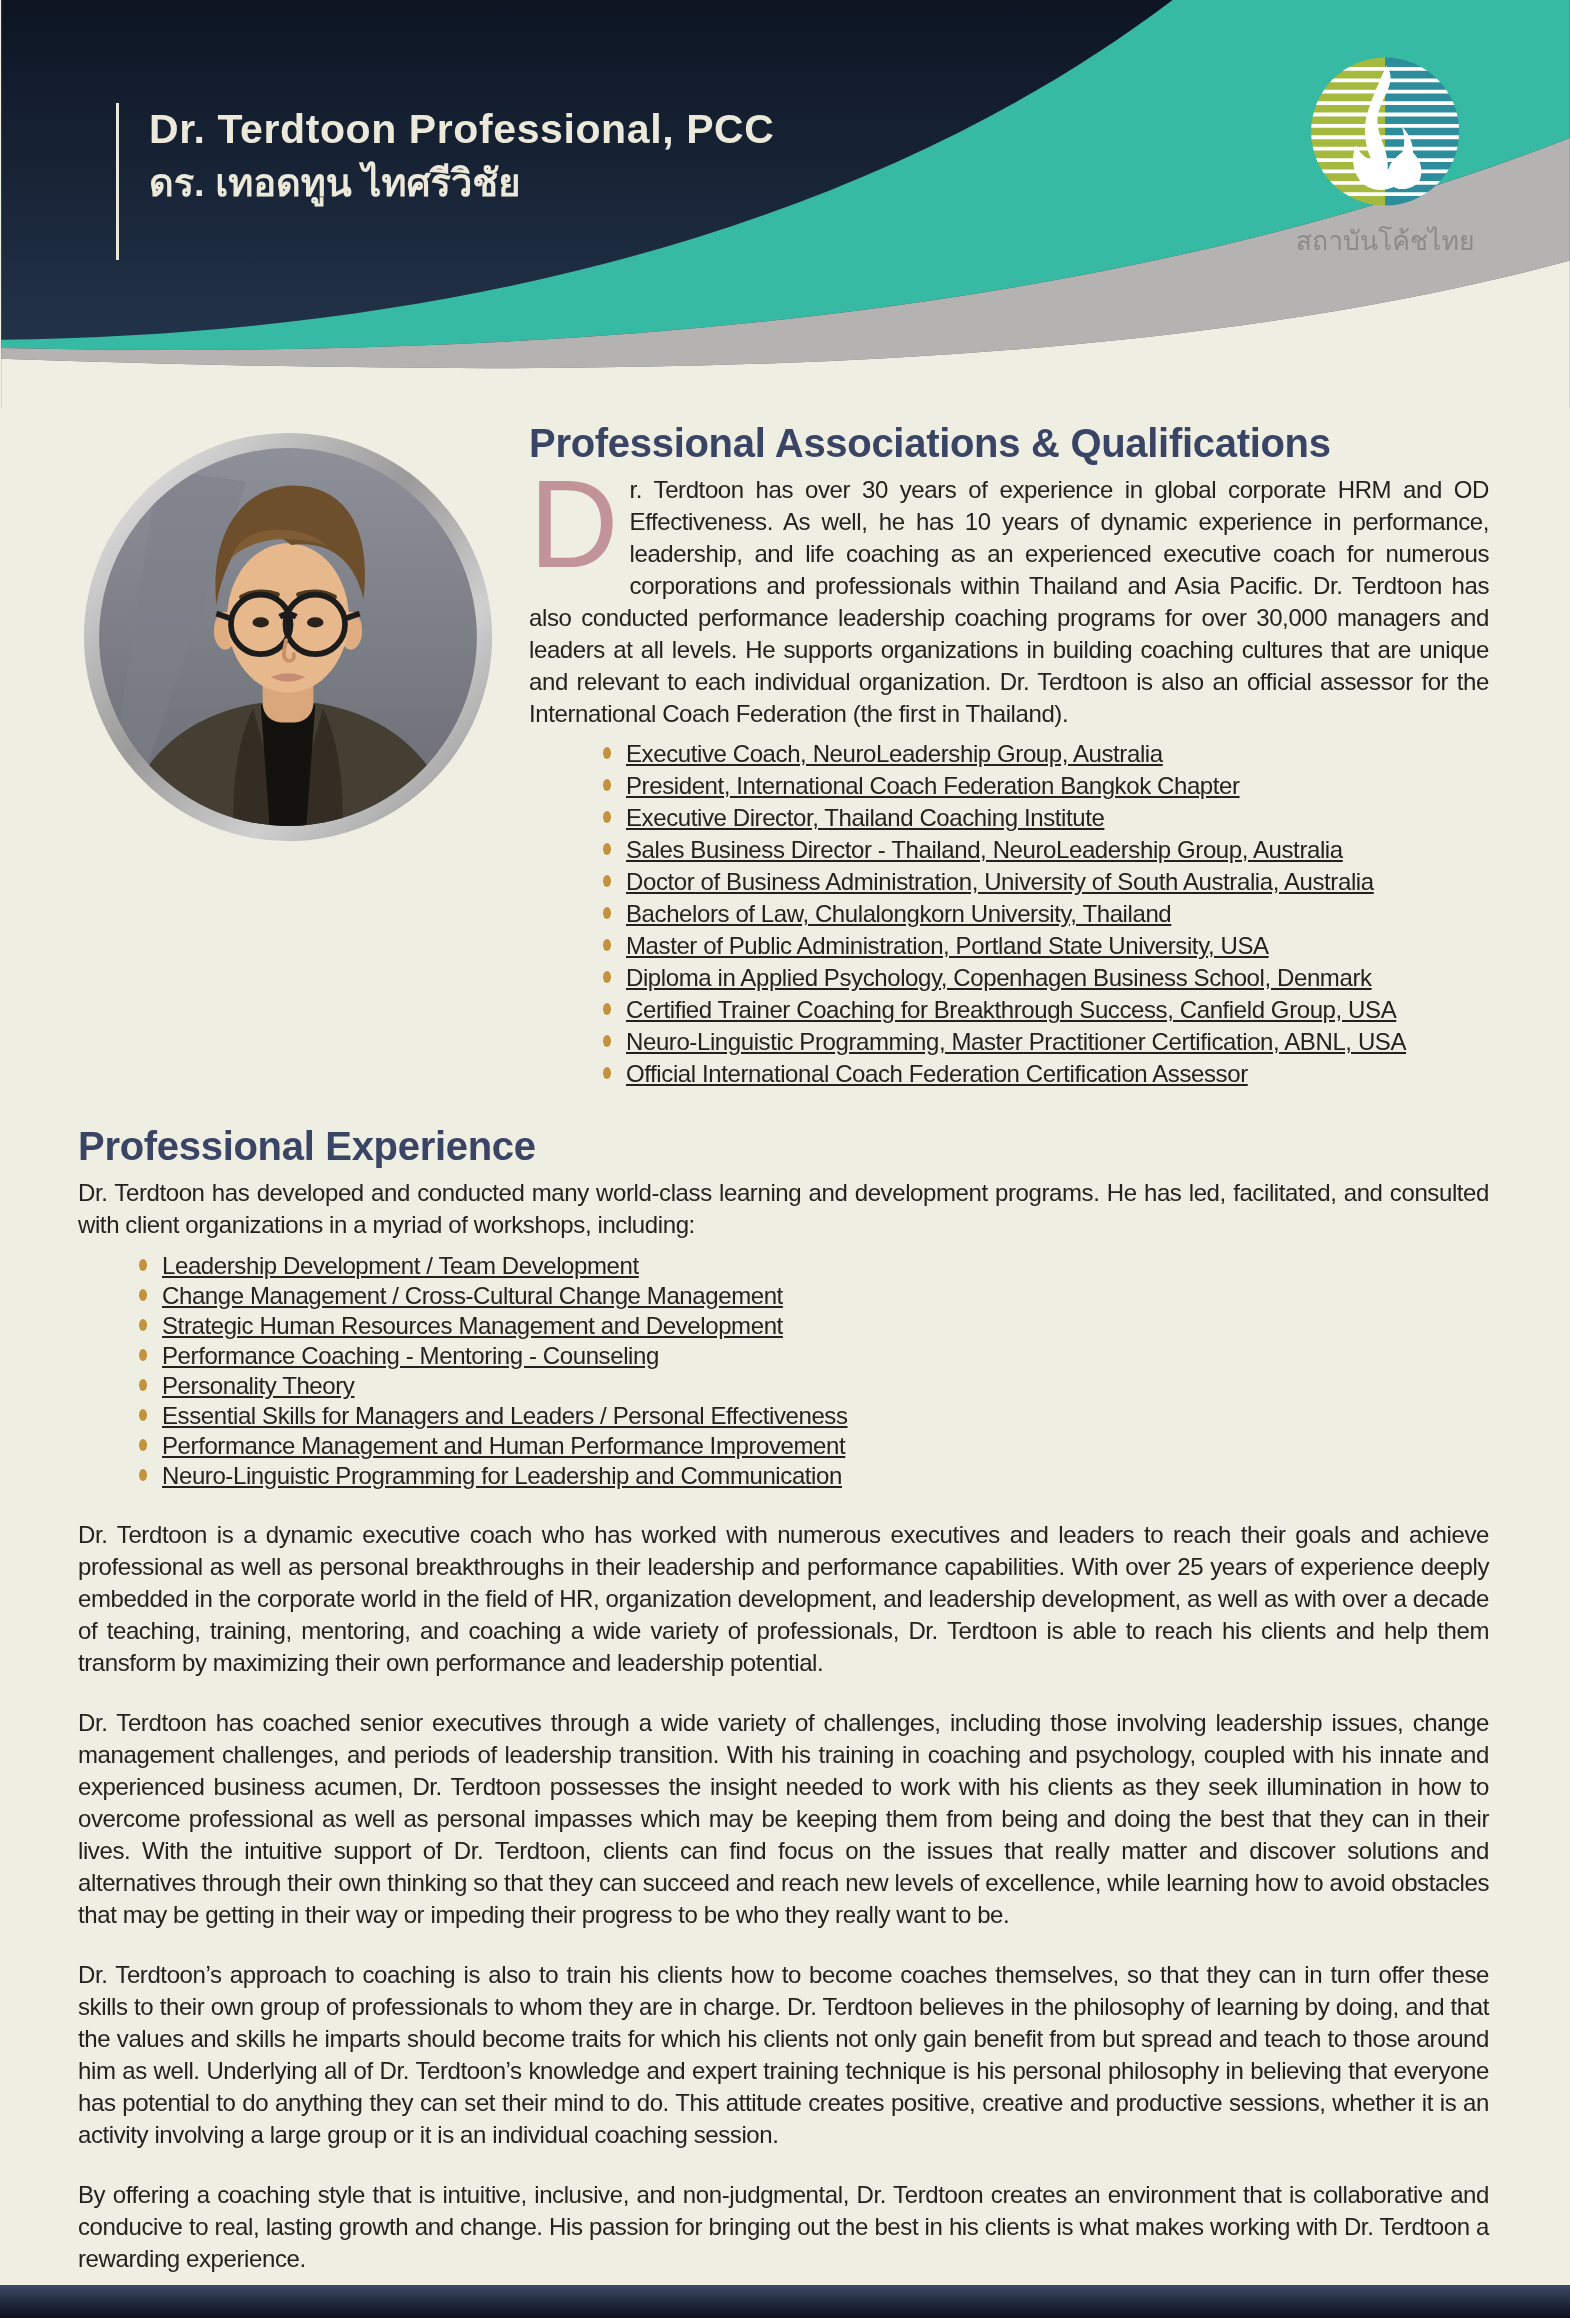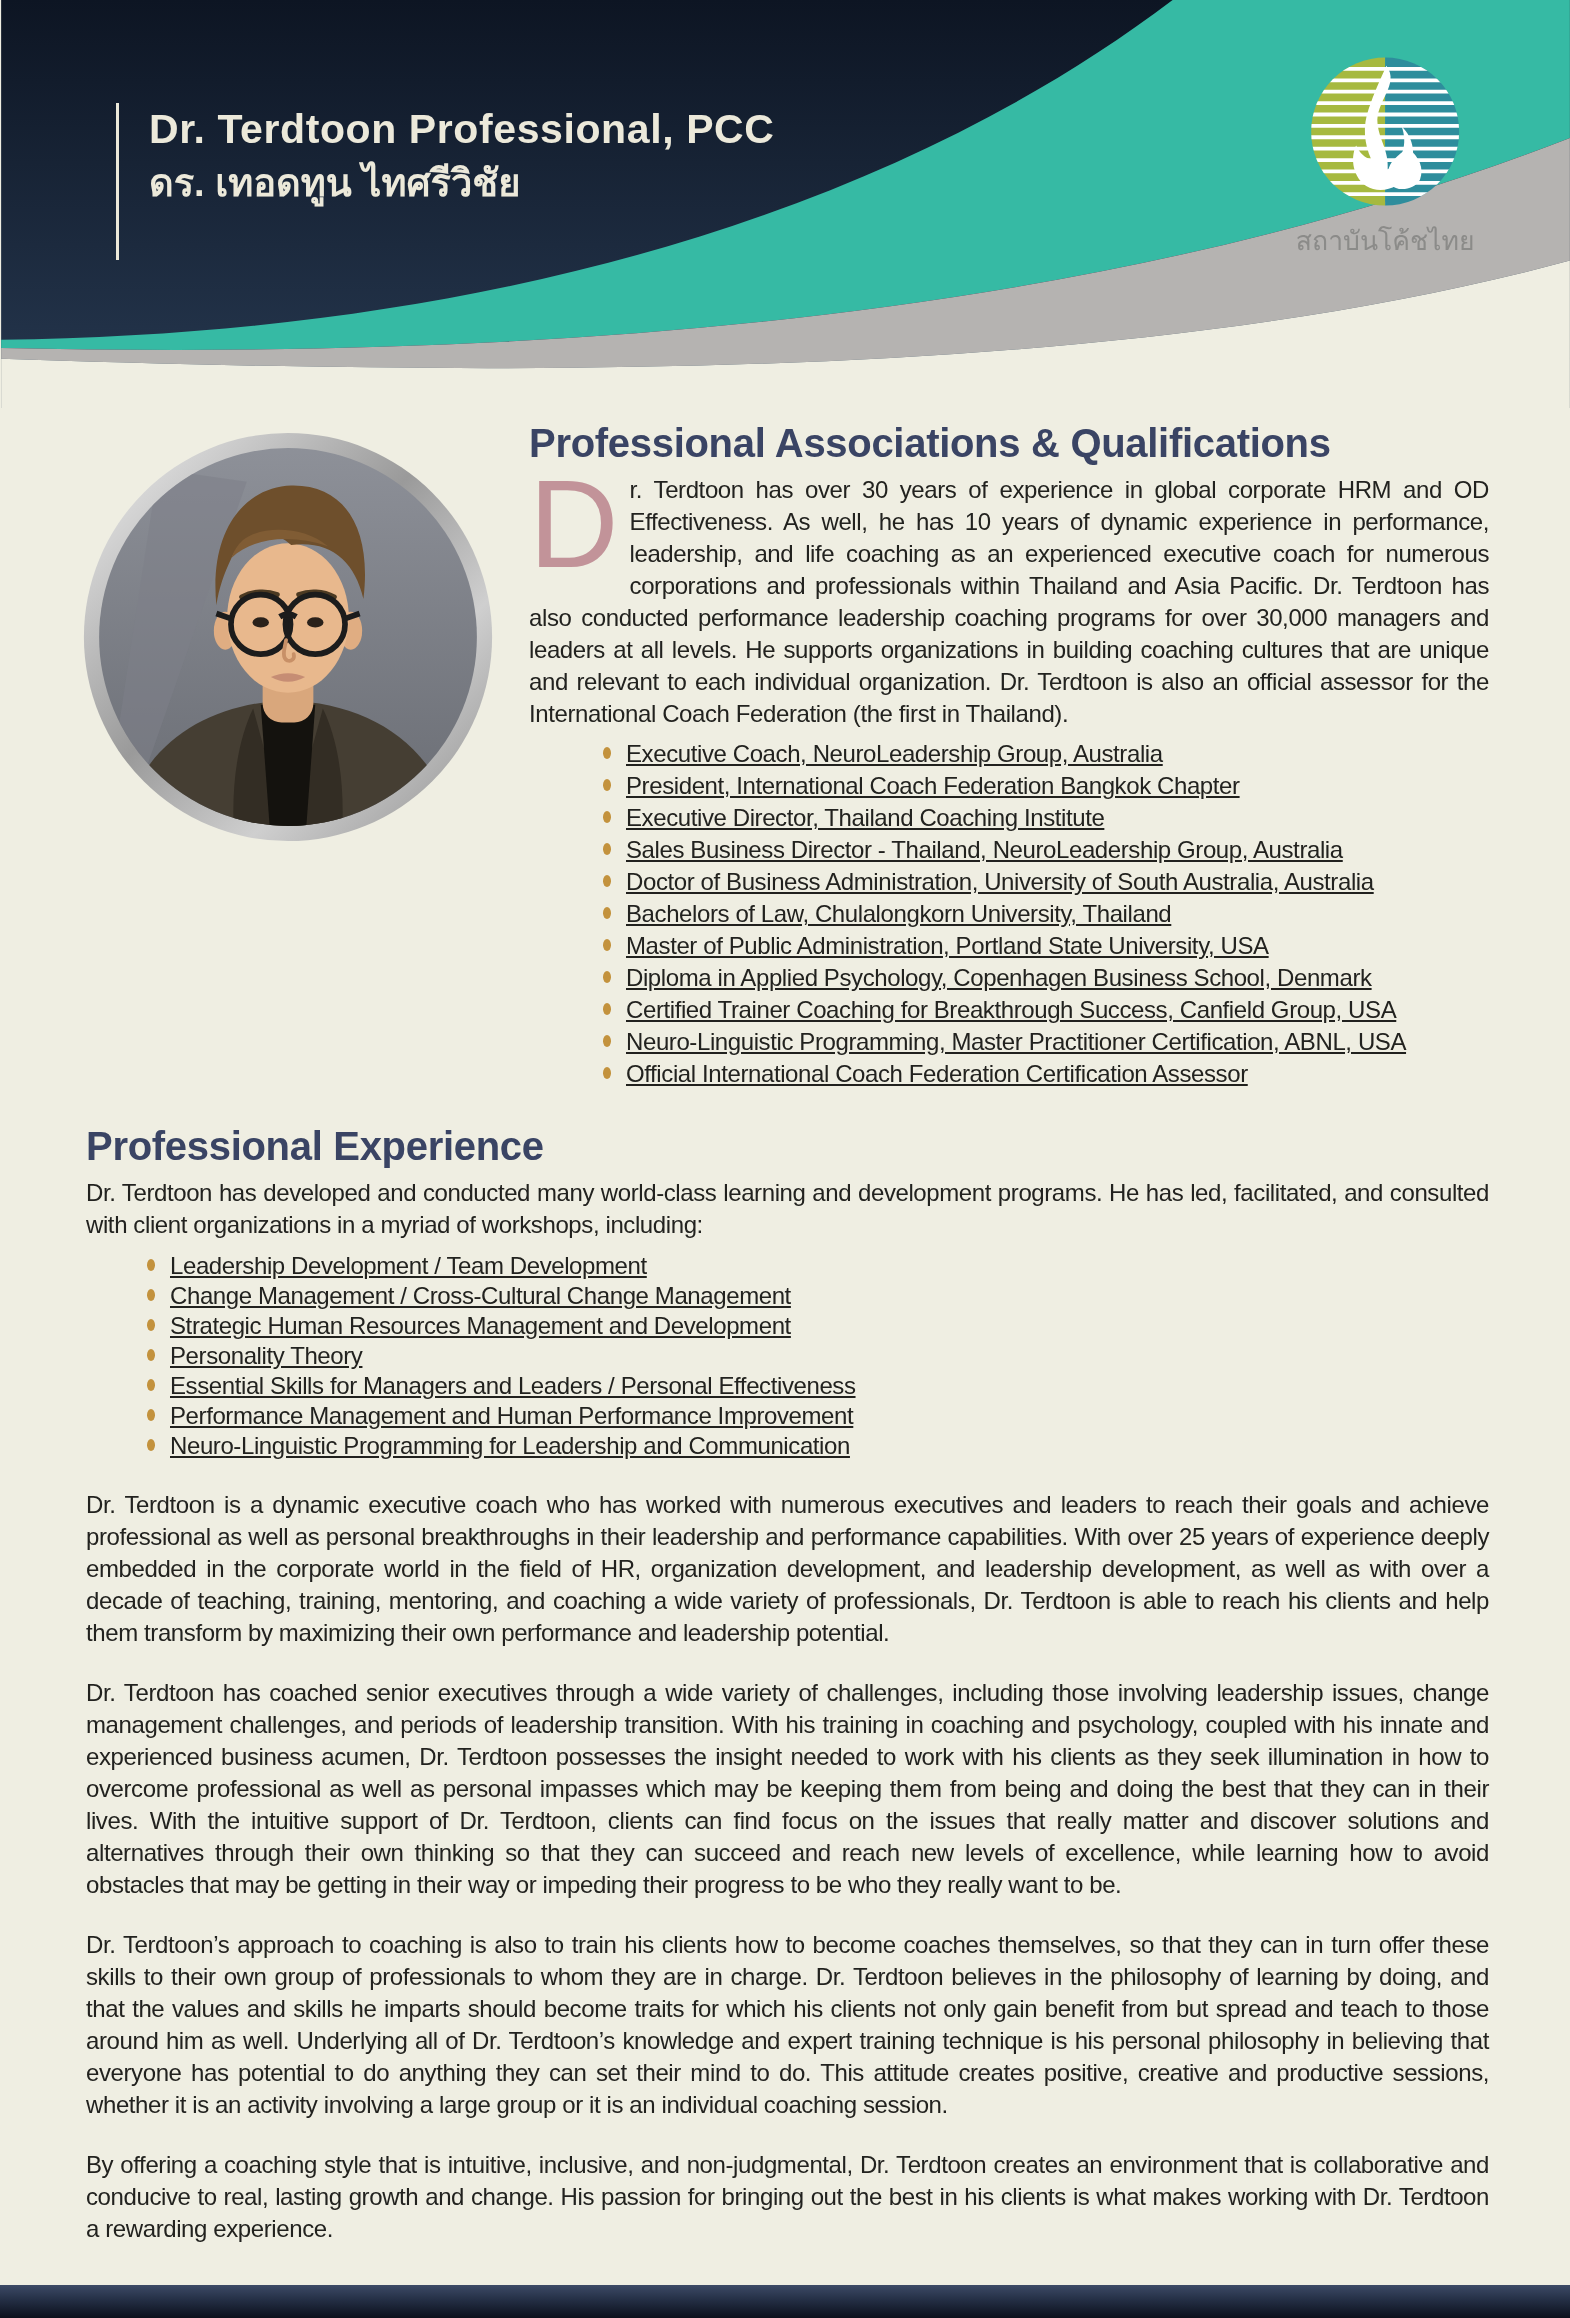--- a/index.html
+++ b/index.html
@@ -39,21 +39,21 @@
   ul.dot-list li {
     position:relative; padding-left:24px; font-size:24px; line-height:32px;
     letter-spacing:-0.4px; color:#22221f;
   }
   ul.dot-list li::before {
     content:""; position:absolute; left:1.3px; top:8.9px; width:8.2px; height:12px;
     border-radius:50%; background:#c3923d;
   }
   .qual-col ul.dot-list { margin-left:73px; }
   
-  .section-2 { position:absolute; top:1124px; left:86px; right:82px; }
+  .section-2 { position:absolute; top:1124px; left:78px; right:82px; }
   .section-2 ul.dot-list { margin:10px 0 10px 60px; }
   .section-2 ul.dot-list li { line-height:30px; }
   .para-stack p.body-text { margin-top:28px; }
   
   .footer-bar {
     position:absolute; left:0; bottom:0; width:100%; height:34px;
     background:linear-gradient(to bottom,#3d4a66 0%,#232e44 45%,#0a0e19 100%);
   }
 </style>
 </head>
@@ -191,20 +191,21 @@
     </div>
   </div>
 
   <div class="section-2">
     <h2 class="sec-heading">Professional Experience</h2>
     <p class="body-text">Dr. Terdtoon has developed and conducted many world-class learning and development programs. He has led, facilitated, and consulted with client organizations in a myriad of workshops, including:</p>
     <ul class="dot-list">
         <li>Leadership Development / Team Development</li>
         <li>Change Management / Cross-Cultural Change Management</li>
         <li>Strategic Human Resources Management and Development</li>
+        <li>Performance Coaching - Mentoring - Counseling</li>
         <li>Personality Theory</li>
         <li>Essential Skills for Managers and Leaders / Personal Effectiveness</li>
         <li>Performance Management and Human Performance Improvement</li>
         <li>Neuro-Linguistic Programming for Leadership and Communication</li>
       </ul>
     <div class="para-stack">
         <p class="body-text">Dr. Terdtoon is a dynamic executive coach who has worked with numerous executives and leaders to reach their goals and achieve professional as well as personal breakthroughs in their leadership and performance capabilities. With over 25 years of experience deeply embedded in the corporate world in the field of HR, organization development, and leadership development, as well as with over a decade of teaching, training, mentoring, and coaching a wide variety of professionals, Dr. Terdtoon is able to reach his clients and help them transform by maximizing their own performance and leadership potential.</p>
         <p class="body-text">Dr. Terdtoon has coached senior executives through a wide variety of challenges, including those involving leadership issues, change management challenges, and periods of leadership transition. With his training in coaching and psychology, coupled with his innate and experienced business acumen, Dr. Terdtoon possesses the insight needed to work with his clients as they seek illumination in how to overcome professional as well as personal impasses which may be keeping them from being and doing the best that they can in their lives. With the intuitive support of Dr. Terdtoon, clients can find focus on the issues that really matter and discover solutions and alternatives through their own thinking so that they can succeed and reach new levels of excellence, while learning how to avoid obstacles that may be getting in their way or impeding their progress to be who they really want to be.</p>
         <p class="body-text">Dr. Terdtoon’s approach to coaching is also to train his clients how to become coaches themselves, so that they can in turn offer these skills to their own group of professionals to whom they are in charge. Dr. Terdtoon believes in the philosophy of learning by doing, and that the values and skills he imparts should become traits for which his clients not only gain benefit from but spread and teach to those around him as well. Underlying all of Dr. Terdtoon’s knowledge and expert training technique is his personal philosophy in believing that everyone has potential to do anything they can set their mind to do. This attitude creates positive, creative and productive sessions, whether it is an activity involving a large group or it is an individual coaching session.</p>
         <p class="body-text">By offering a coaching style that is intuitive, inclusive, and non-judgmental, Dr. Terdtoon creates an environment that is collaborative and conducive to real, lasting growth and change. His passion for bringing out the best in his clients is what makes working with Dr. Terdtoon a rewarding experience.</p>

